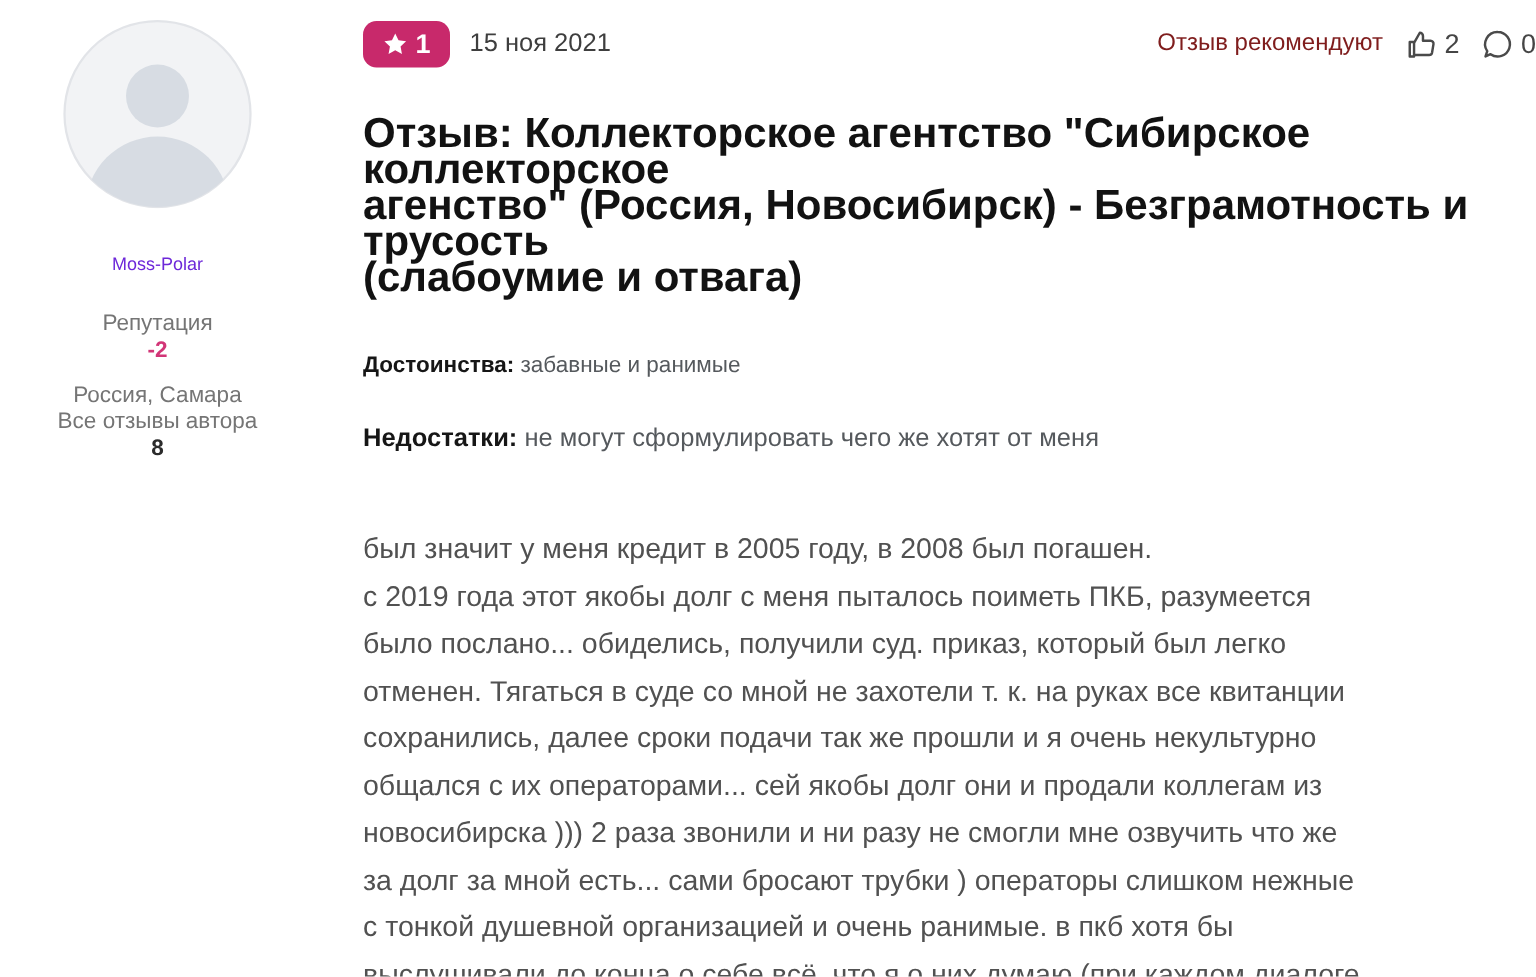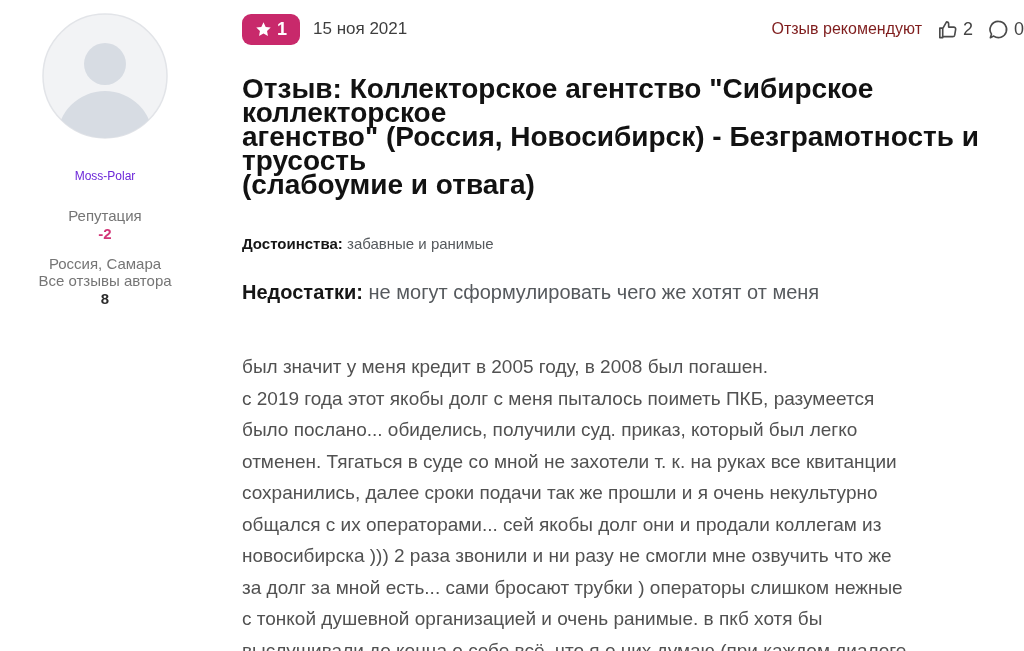--- a/index.html
+++ b/index.html
@@ -28,21 +28,21 @@
   .recommend-group { margin-left:auto; display:flex; align-items:center; }
   .recommend-label { font-size:16px; color:#7f1d1d; }
   .counter { display:flex; align-items:center; gap:4px; margin-left:14px; cursor:pointer; }
   .counter .num { font-size:18px; color:#454545; }
   .counter svg { display:block; }
 
   .review-title { margin-top:32px; font-size:28px; line-height:24px; font-weight:bold;
                   color:#121212; white-space:pre-line; }
 
   .pros-row { margin-top:36px; font-size:15px; line-height:22px; }
-  .cons-row { margin-top:26px; font-size:20px; line-height:22px; }
+  .cons-row { margin-top:26px; font-size:17px; line-height:22px; }
   .pc-label { font-weight:bold; color:#161616; }
   .pc-text  { color:#55595d; }
 
   .review-body { margin-top:48px; font-size:19px; line-height:31.5px; color:#515151;
                  white-space:pre-line; }
 </style>
 </head>
 <body>
 
 <div class="page">

